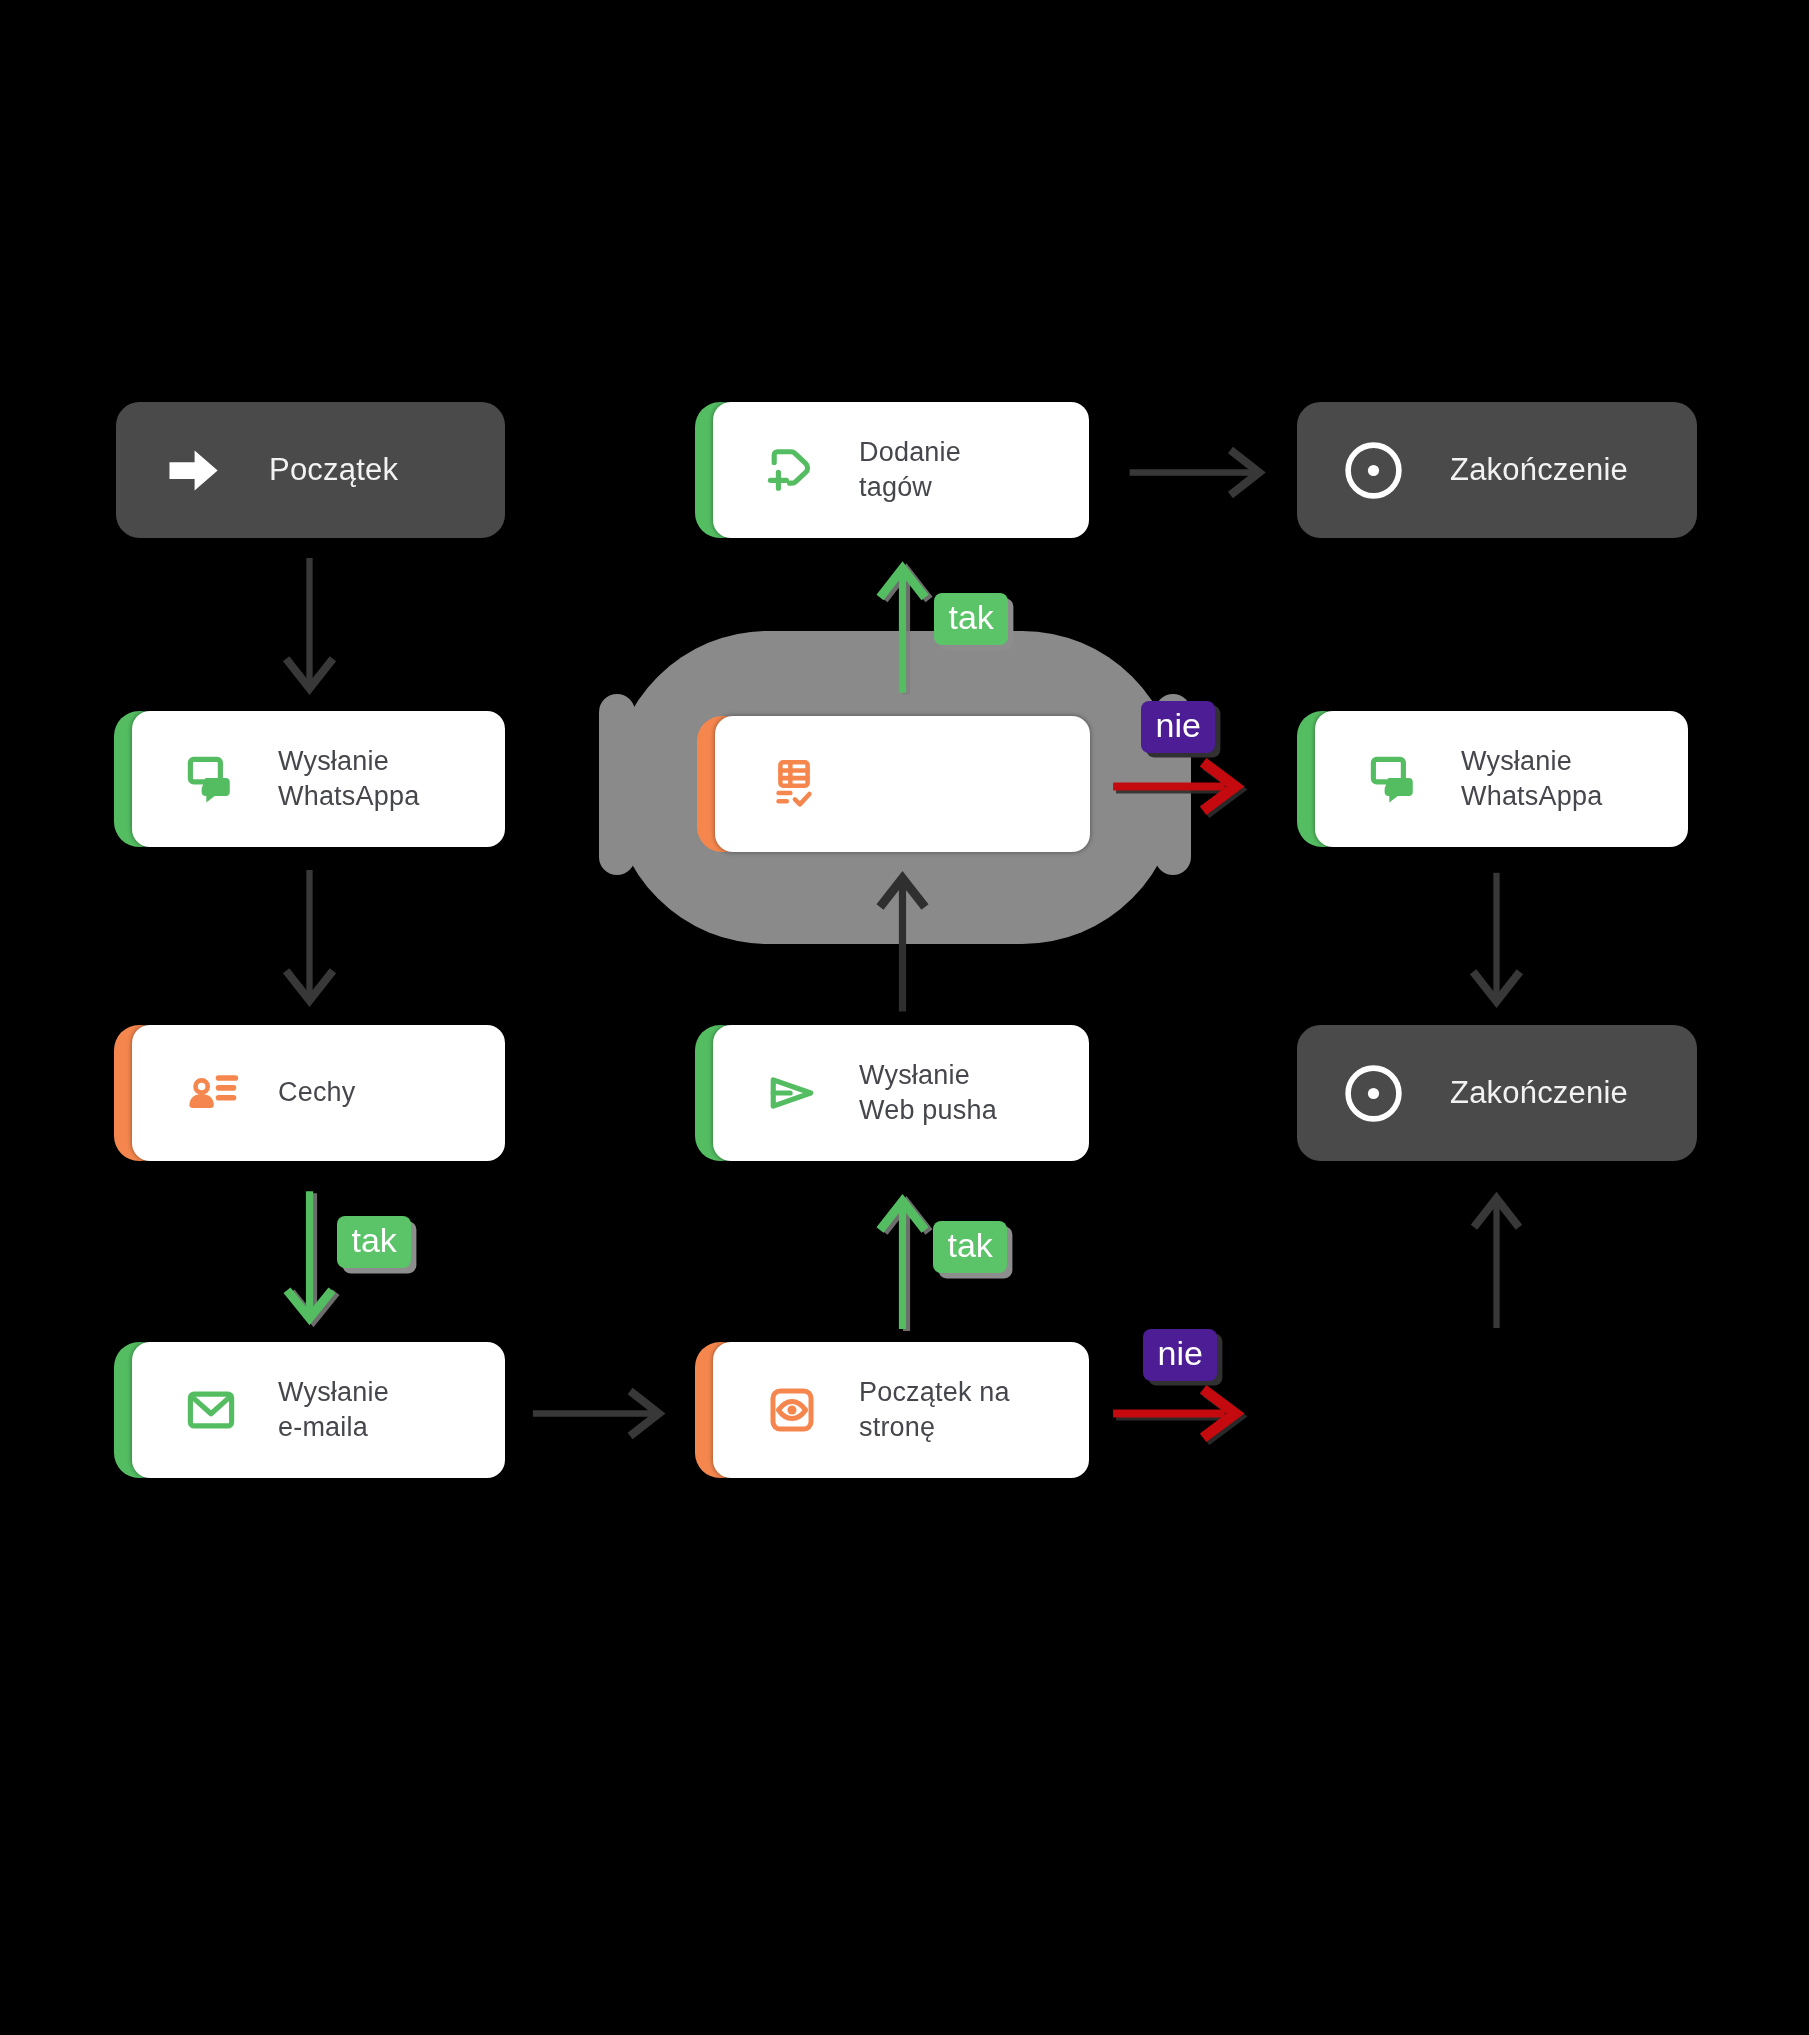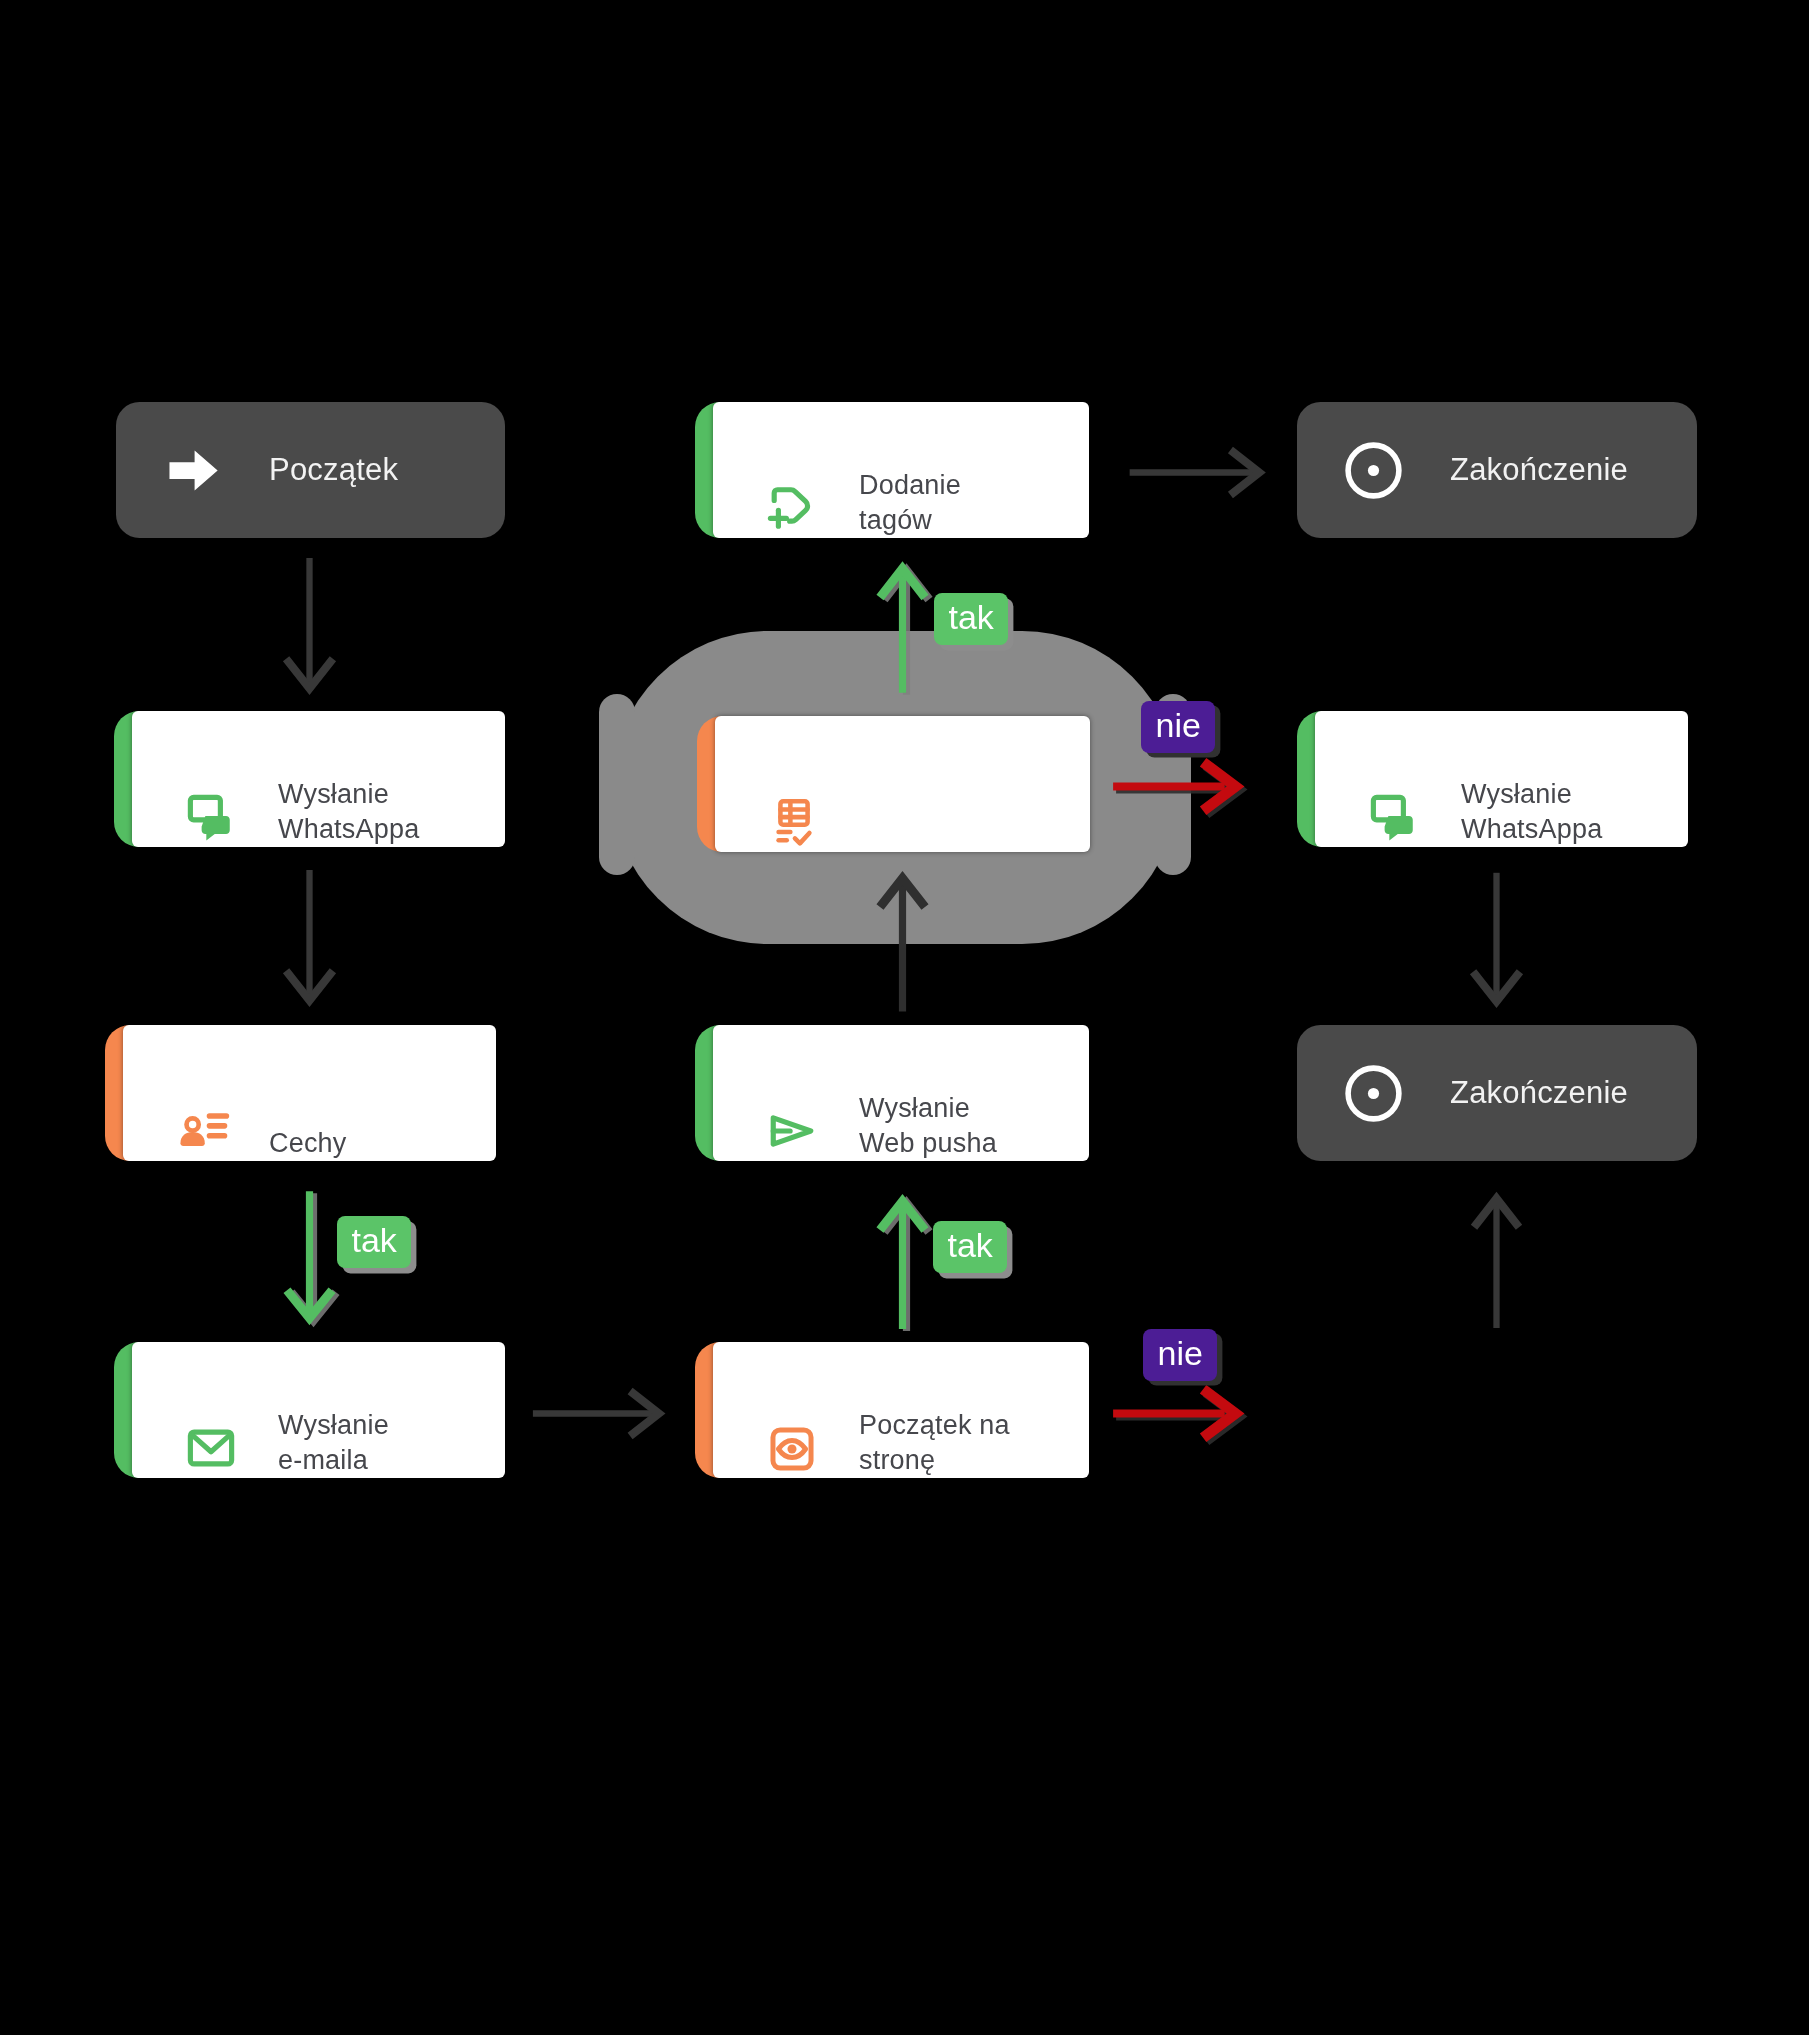--- a/index.html
+++ b/index.html
@@ -9,21 +9,21 @@
   
   .blob{position:absolute;left:612px;top:631px;width:566px;height:313px;background:#8a8a8a;border-radius:156px;}
   .blob:before{content:"";position:absolute;left:-12.7px;top:63px;width:36px;height:181px;background:#8a8a8a;border-radius:18px;}
   .blob:after{content:"";position:absolute;right:-12.7px;top:63px;width:36px;height:181px;background:#8a8a8a;border-radius:18px;}
 
   
   .node{position:absolute;height:136px;}
   .node.dark{background:#4a4a4a;border-radius:23.5px;display:flex;align-items:center;padding-left:43px;gap:43px;box-sizing:border-box;}
   .node.dark .nlabel{color:#f2f2f2;font-size:31px;}
   .card-node .tab{position:absolute;left:0;top:0;width:52px;height:136px;border-radius:25px;}
-  .card-node .card{position:absolute;left:18px;top:0;right:0;height:136px;background:#ffffff;border-radius:6px;display:flex;align-items:flex-end;padding-left:45px;gap:34px;box-sizing:border-box;box-shadow:0 0 5.4px rgba(0,0,0,.45);}
+  .card-node .card{position:absolute;left:18px;top:0;right:0;height:136px;background:#ffffff;border-radius:18px;display:flex;align-items:center;padding-left:45px;gap:34px;box-sizing:border-box;box-shadow:0 0 5.4px rgba(0,0,0,.45);}
   .accent-green .tab{background:#54bd62;}
   .accent-orange .tab{background:#f5874e;}
   .accent-purple .tab{background:#9d83f2;}
   .icon{width:67px;display:flex;align-items:center;justify-content:center;flex:0 0 auto;}
   .nlabel{display:flex;flex-direction:column;line-height:1.3;font-size:27px;color:#46474c;letter-spacing:0.2px;}
   .nlabel span{display:block;}
   .node.big .nlabel{font-size:33px;line-height:1.32;}
 
   
   .badge{position:absolute;color:#fff;font-size:34px;line-height:1;padding:7.2px 14.5px 11px;border-radius:8.1px;}
@@ -215,21 +215,21 @@
           <path d="M26 31h22c2.2 0 4 1.8 4 4v11c0 2.2-1.8 4-4 4H36l-9 7v-7h-1c-2.2 0-4-1.8-4-4v-4" fill="#54bd62"></path>
         </svg>
       </span>
       <div class="nlabel">
         <span>Wysłanie</span>
           <span>WhatsAppa</span>
       </div>
     </div>
   </div>
 
-  <div class="node card-node accent-orange" style="left:105px;top:1025px;width:391px">
+  <div class="node card-node accent-orange" style="left:114px;top:1025px;width:391px">
     <span class="tab"></span>
     <div class="card">
       <span class="icon">
         <svg viewBox="0 0 64 64" width="60">
           <circle cx="22" cy="25" r="6.5" fill="none" stroke="#f5874e" stroke-width="5"></circle>
           <path d="M9 45c0-8 5.8-12 13-12s13 4 13 12c0 1.7-1.3 3-3 3H12c-1.7 0-3-1.3-3-3z" fill="#f5874e"></path>
           <line x1="40" y1="16" x2="58" y2="16" stroke="#f5874e" stroke-width="6" stroke-linecap="round"></line>
           <line x1="40" y1="26.5" x2="56" y2="26.5" stroke="#f5874e" stroke-width="6" stroke-linecap="round"></line>
           <line x1="40" y1="37" x2="56" y2="37" stroke="#f5874e" stroke-width="6" stroke-linecap="round"></line>
         </svg>

